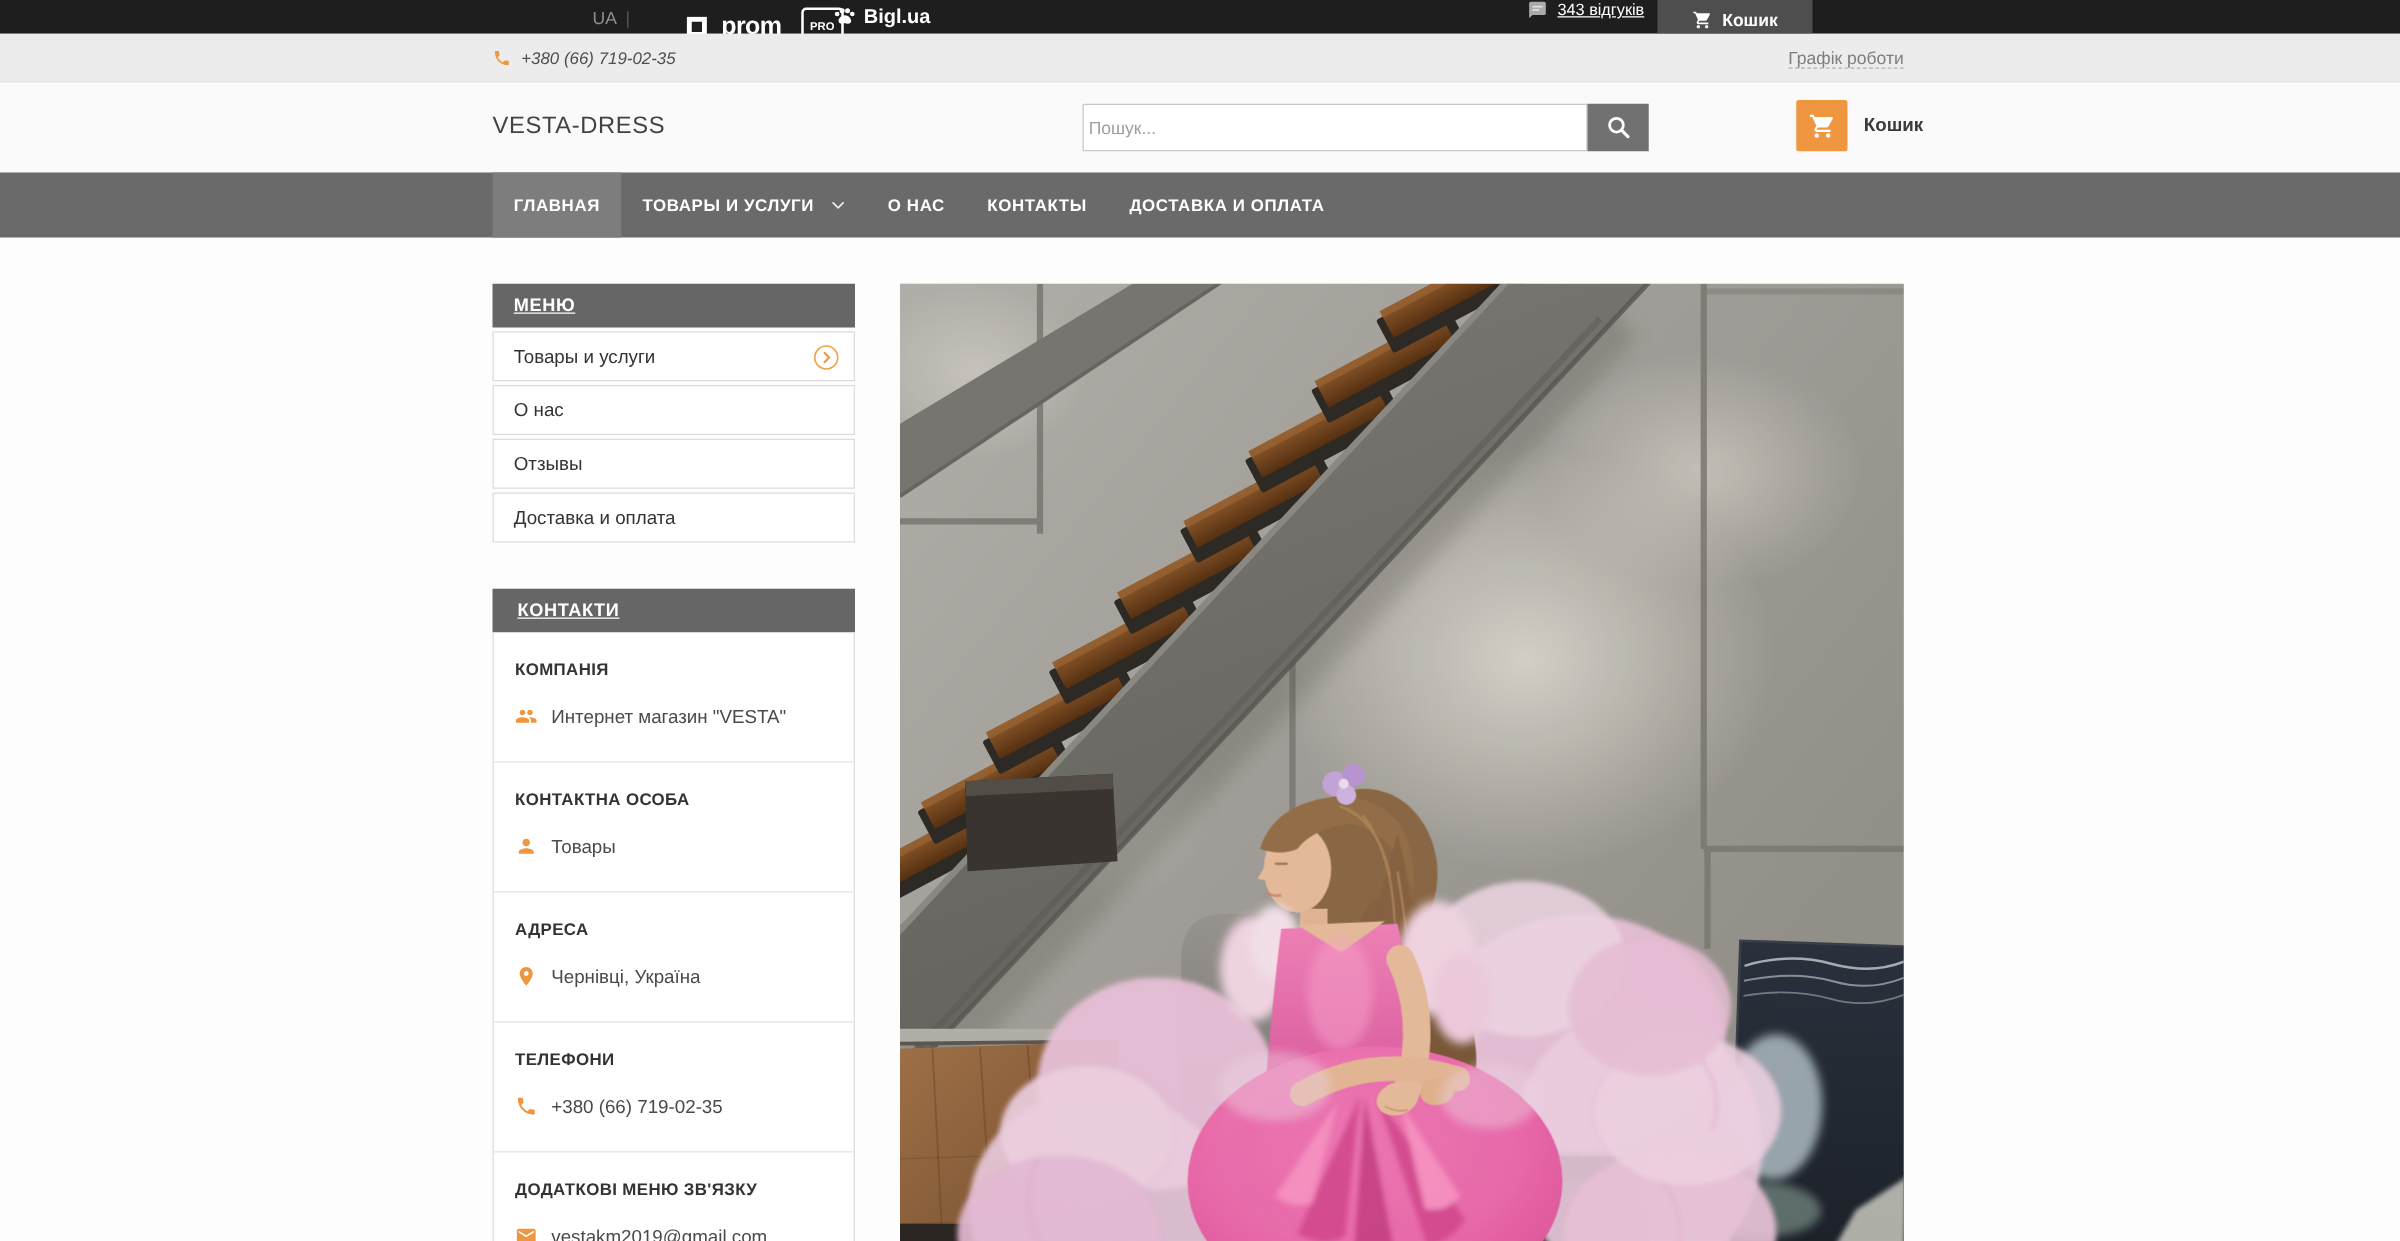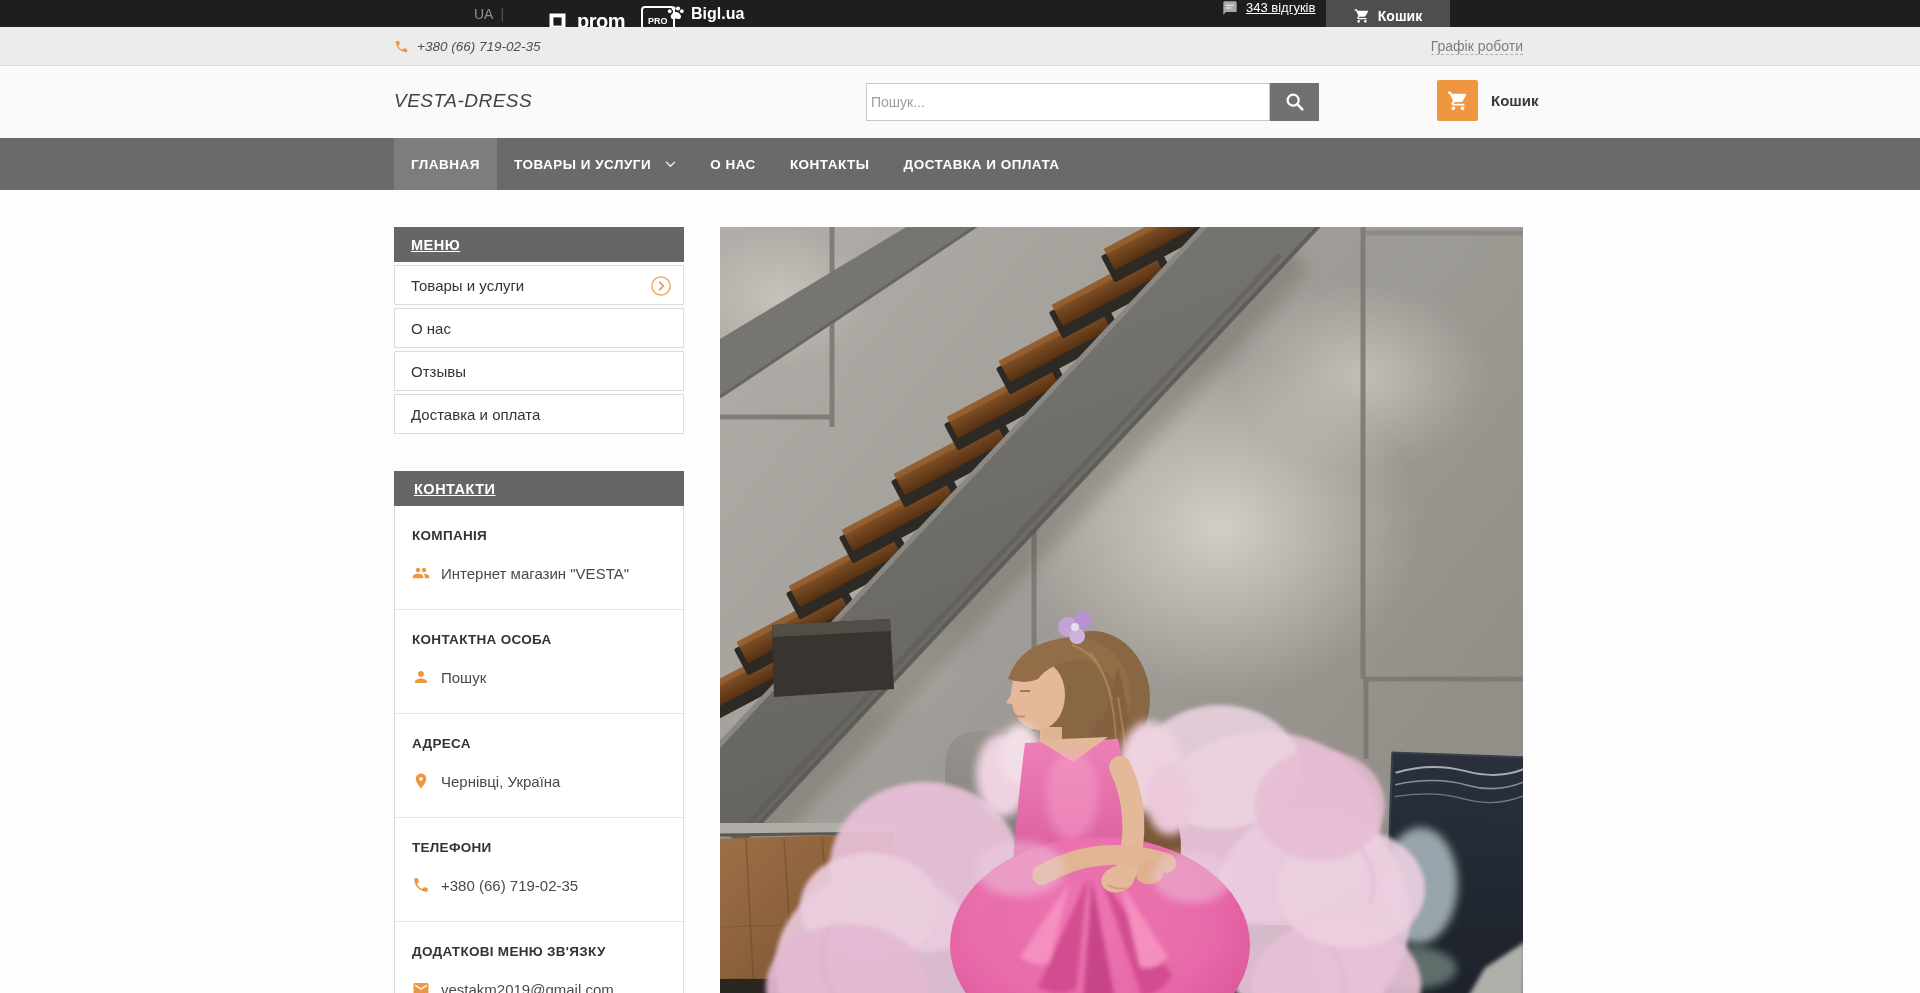--- a/index.html
+++ b/index.html
@@ -22,21 +22,21 @@
 
   
   .infobar { position:absolute; left:0; top:27px; width:1920px; height:39px; background:#ececec; border-bottom:1px solid #dcdcdc; }
   .phone-row { position:absolute; left:394px; top:0; height:39px; display:flex; align-items:center; gap:8px; }
   .phone-row span { font-style:italic; font-size:13.5px; color:#4f4f4f; }
   .schedule { position:absolute; right:397px; top:0; height:39px; display:flex; align-items:center;margin-left:12px; }
   .schedule span { font-size:14px; color:#7d7d7d; border-bottom:1px dashed #b0b0b0; cursor:pointer; }
 
   
   .header { position:absolute; left:0; top:66px; width:1920px; height:72px; background:#fafafa; }
-  .sitelogo { position:absolute; left:394px; top:24px; font-size:19px; color:#424242; letter-spacing:0.5px;font-style:italic; }
+  .sitelogo { position:absolute; left:394px; top:24px; font-size:19px; color:#424242; letter-spacing:0.5px; }
   .search { position:absolute; left:866px; top:17px; width:453px; height:38px; display:flex; }
   .search input { width:404px; height:38px; border:1px solid #c8c8c8; background:#fff; padding:0 4px; font-size:14px; color:#333; font-family:"Liberation Sans",sans-serif; outline:none; }
   .search input::placeholder { color:#9e9e9e; }
   .search button { width:49px; height:38px; background:#717171; border:none; cursor:pointer; display:flex; align-items:center; justify-content:center; }
   .hcart { position:absolute; left:1437px; top:14px; display:flex; align-items:center; gap:13px; cursor:pointer; }
   .hcart .btn { width:41px; height:41px; background:#ef9740; border-radius:2px; display:flex; align-items:center; justify-content:center; }
   .hcart .lbl { font-size:15px; font-weight:bold; color:#3a3a3a; }
 
   
   .nav { position:absolute; left:0; top:138px; width:1920px; height:52px; background:#6a6a6a; }
@@ -195,21 +195,21 @@
           <span>Интернет магазин "VESTA"</span>
         </div>
       </div>
 
       <div class="c-section">
         <h4>КОНТАКТНА ОСОБА</h4>
         <div class="c-row">
           <svg width="18" height="18" viewBox="0 0 24 24" fill="#ef9740">
             <path d="M12 12c2.21 0 4-1.79 4-4s-1.79-4-4-4-4 1.79-4 4 1.79 4 4 4zm0 2c-2.67 0-8 1.34-8 4v2h16v-2c0-2.66-5.33-4-8-4z"></path>
           </svg>
-          <span>Пошук</span>
+          <span>Товары</span>
         </div>
       </div>
 
       <div class="c-section">
         <h4>АДРЕСА</h4>
         <div class="c-row">
           <svg width="18" height="18" viewBox="0 0 24 24" fill="#ef9740">
             <path d="M12 2C8.13 2 5 5.13 5 9c0 5.25 7 13 7 13s7-7.75 7-13c0-3.87-3.13-7-7-7zm0 9.5c-1.38 0-2.5-1.12-2.5-2.5s1.12-2.5 2.5-2.5 2.5 1.12 2.5 2.5-1.12 2.5-2.5 2.5z"></path>
           </svg>
           <span>Чернівці, Україна</span>

